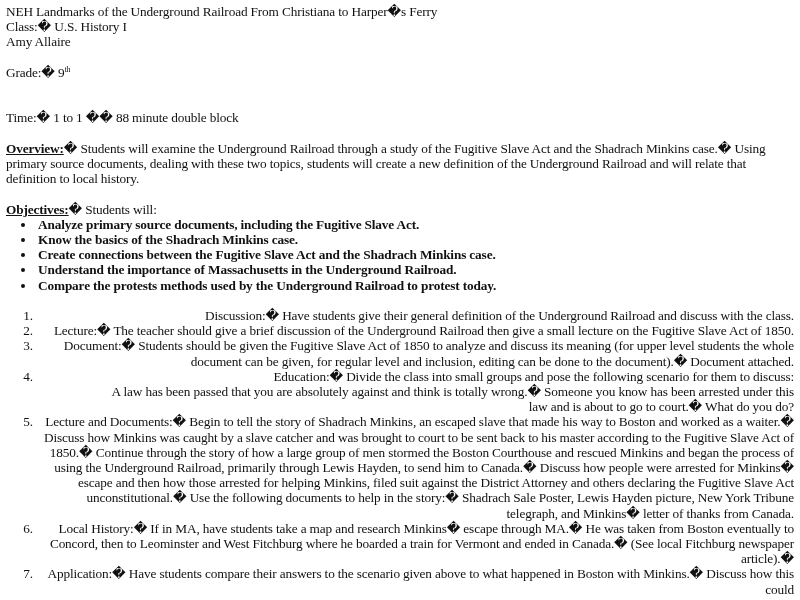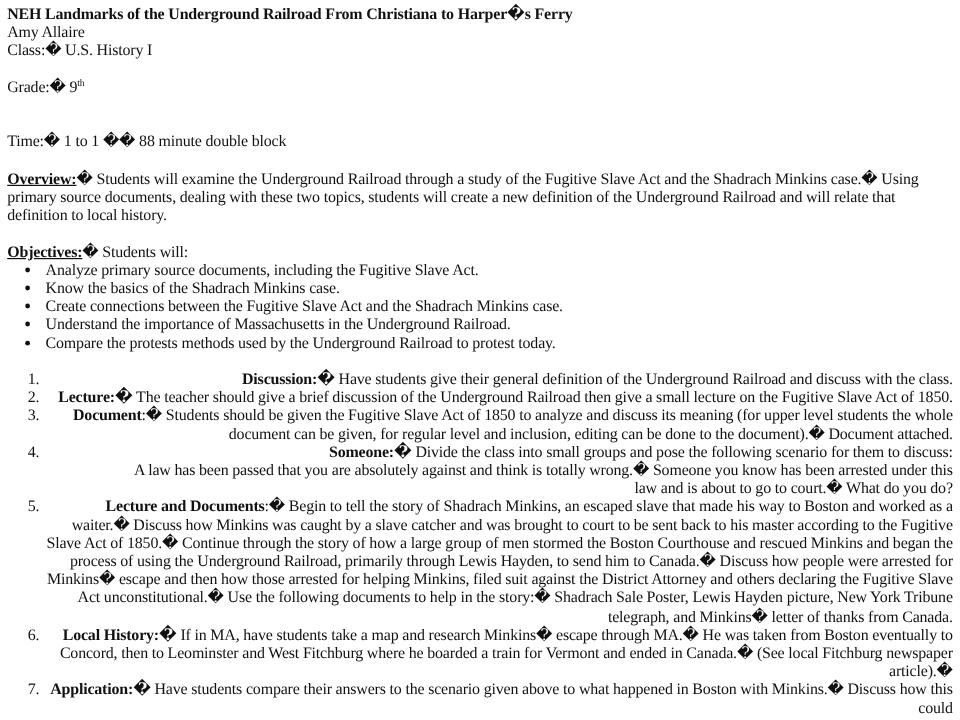--- a/index.html
+++ b/index.html
@@ -5,36 +5,36 @@
   html, body { margin: 0; padding: 0; background: #ffffff; }
   body {
     width: 800px; height: 600px; overflow: hidden;
     font-family: "Liberation Serif", "DejaVu Serif", serif;
     font-size: 13.3px; line-height: 15.2px; color: #111;
     letter-spacing: -0.15px;
   }
   .page { padding: 4px 6px 0 6px; }
   p { margin: 0; }
   .gap { height: 15.2px; }
-  .bold { font-weight: bold; }
+  .bold { font-weight: normal; }
   .uline { text-decoration: underline; font-weight: bold; }
   sup { font-size: 8px; line-height: 0; vertical-align: 5px; text-align: center; }
   ul { margin: 0; padding-left: 30px; list-style: disc; }
-  ul li { padding-left: 2px; }
+  ul li { padding-left: 2px; font-weight: bold; }
   ol { margin: 0; padding-left: 30px; }
   ol li { padding-left: 2px; text-align: right; }
   .scenario { padding-left: 58px; margin: 0; }
 </style>
 </head>
 <body>
 
 <div class="page">
   <p class="bold">NEH Landmarks of the Underground Railroad From Christiana to Harper�s Ferry</p>
+  <p><span>Class:�</span><span> U.S. History I</span></p>
   <p>Amy Allaire</p>
-  <p><span>Class:�</span><span> U.S. History I</span></p>
   <div class="gap"></div>
   <p><span>Grade:�</span><span> 9</span><sup>th</sup></p>
   <div class="gap"></div>
   <div class="gap"></div>
   <p><span>Time:�</span><span> 1 to 1 �� 88 minute double block</span></p>
   <div class="gap"></div>
 
   <p><span class="uline">Overview:</span><span>� Students will examine the Underground Railroad through a study of the Fugitive Slave Act and the Shadrach Minkins case.� Using primary source documents, dealing with these two topics, students will create a new definition of the Underground Railroad and will relate that definition to local history.</span></p>
   <div class="gap"></div>
 
@@ -45,20 +45,20 @@
     <li>Create connections between the Fugitive Slave Act and the Shadrach Minkins case.</li>
     <li>Understand the importance of Massachusetts in the Underground Railroad.</li>
     <li>Compare the protests methods used by the Underground Railroad to protest today.</li>
   </ul>
   <div class="gap"></div>
 
   <ol>
     <li><span class="bold">Discussion:�</span><span> Have students give their general definition of the Underground Railroad and discuss with the class.</span></li>
     <li><span class="bold">Lecture:�</span><span> The teacher should give a brief discussion of the Underground Railroad then give a small lecture on the Fugitive Slave Act of 1850.</span></li>
     <li><span class="bold">Document</span><span>:� Students should be given the Fugitive Slave Act of 1850 to analyze and discuss its meaning (for upper level students the whole document can be given, for regular level and inclusion, editing can be done to the document).� Document attached.</span></li>
-    <li><span class="bold">Someone:�</span><span> Divide the class into small groups and pose the following scenario for them to discuss:</span>
+    <li><span class="bold">Education:�</span><span> Divide the class into small groups and pose the following scenario for them to discuss:</span>
       <p class="scenario">A law has been passed that you are absolutely against and think is totally wrong.� Someone you know has been arrested under this law and is about to go to court.� What do you do?</p>
     </li>
     <li><span class="bold">Lecture and Documents</span><span>:� Begin to tell the story of Shadrach Minkins, an escaped slave that made his way to Boston and worked as a waiter.� Discuss how Minkins was caught by a slave catcher and was brought to court to be sent back to his master according to the Fugitive Slave Act of 1850.� Continue through the story of how a large group of men stormed the Boston Courthouse and rescued Minkins and began the process of using the Underground Railroad, primarily through Lewis Hayden, to send him to Canada.� Discuss how people were arrested for Minkins� escape and then how those arrested for helping Minkins, filed suit against the District Attorney and others declaring the Fugitive Slave Act unconstitutional.� Use the following documents to help in the story:� Shadrach Sale Poster, Lewis Hayden picture, New York Tribune telegraph, and Minkins� letter of thanks from Canada.</span></li>
     <li><span class="bold">Local History:�</span><span> If in MA, have students take a map and research Minkins� escape through MA.� He was taken from Boston eventually to Concord, then to Leominster and West Fitchburg where he boarded a train for Vermont and ended in Canada.� (See local Fitchburg newspaper article).�</span></li>
     <li><span class="bold">Application:�</span><span> Have students compare their answers to the scenario given above to what happened in Boston with Minkins.� Discuss how this could</span></li>
   </ol>
 </div>
 
 </body></html>

